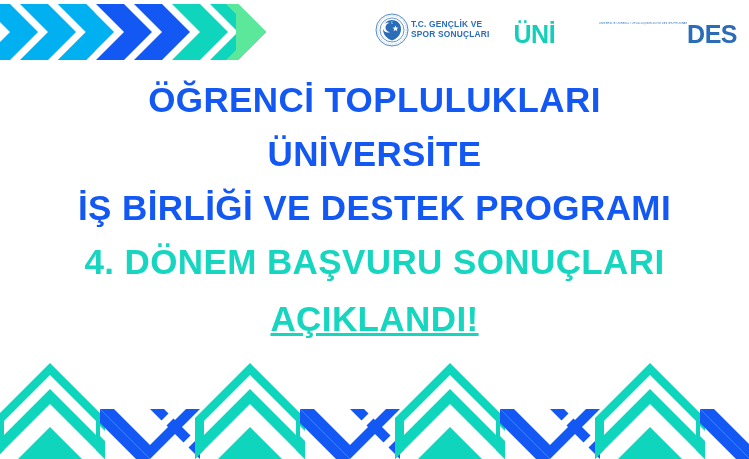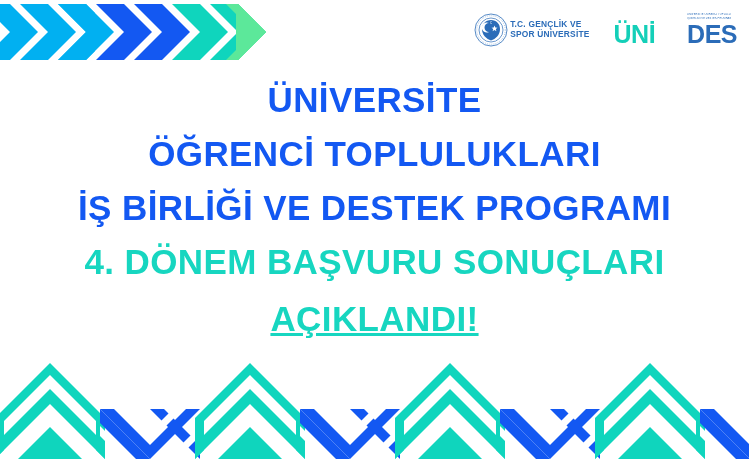--- a/index.html
+++ b/index.html
@@ -64,31 +64,32 @@
     font-size: 8.4px;
     letter-spacing: 0.2px;
     white-space: nowrap;
   }
 
   .unides-logo {
     position: relative;
     display: flex;
     align-items: flex-end;
     height: 34px;
+    gap: 12px;
   }
   .unides-uni {
     font-size: 25px;
     font-weight: bold;
     color: #14cfb8;
     letter-spacing: -0.5px;
     line-height: 1;
   }
   .unides-right {
     display: flex;
-    flex-direction: column;
+    flex-direction: row;
     justify-content: flex-end;
     padding-left: 32px;
   }
   .unides-microtext {
     font-size: 2.6px;
     color: #2b6cb8;
     line-height: 1.45;
     letter-spacing: 0.1px;
     white-space: nowrap;
     margin-bottom: 1px;
@@ -183,38 +184,38 @@
         <circle cx="34" cy="34" r="32" fill="none" stroke="#2b6cb8" stroke-width="1.6"></circle>
         <circle cx="34" cy="34" r="28.5" fill="none" stroke="#2b6cb8" stroke-width="0.9" stroke-dasharray="1.6 2.6"></circle>
         <circle cx="34" cy="34" r="24" fill="none" stroke="#2b6cb8" stroke-width="1.4"></circle>
         <path d="M34 14 C23 14 16 22 16 32 C16 44 25 52 34 55 C43 52 52 44 52 32 C52 22 45 14 34 14 Z" fill="#2b6cb8"></path>
         <path d="M30 20 a10 10 0 1 0 0 18 a8 8 0 1 1 0 -18 Z" fill="#ffffff"></path>
         <path d="M41 25 l1.6 4.2 l4.4 .2 l-3.4 2.8 l1.2 4.3 l-3.8 -2.5 l-3.8 2.5 l1.2 -4.3 l-3.4 -2.8 l4.4 -.2 Z" fill="#ffffff"></path>
         <text x="34" y="22" font-size="6" fill="#ffffff" text-anchor="middle" font-family="Liberation Sans, sans-serif">C</text>
       </svg>
       <div class="tc-text">
         <span>T.C. GENÇLİK VE</span>
-        <span>SPOR ÜNİVERSİTE</span>
+        <span>SPOR SONUÇLARI</span>
       </div>
     </div>
 
     <div class="unides-logo">
       <span class="unides-uni">ÜNİ</span>
       <span class="unides-right">
         <span class="unides-microtext">ÜNİVERSİTE ÖĞRENCİ TOPLULUKLARI</span>
         <span class="unides-microtext">İŞ BİRLİĞİ VE DESTEK PROGRAMI</span>
         <span class="unides-des">DES</span>
       </span>
     </div>
 
   </div>
 
   <div class="headline">
+    <div class="hl-line hl-2">ÖĞRENCİ TOPLULUKLARI</div>
     <div class="hl-line hl-1">ÜNİVERSİTE</div>
-    <div class="hl-line hl-2">ÖĞRENCİ TOPLULUKLARI</div>
     <div class="hl-line hl-3">İŞ BİRLİĞİ VE DESTEK PROGRAMI</div>
     <div class="hl-line hl-4">4. DÖNEM BAŞVURU SONUÇLARI</div>
     <div class="hl-line hl-5">AÇIKLANDI!</div>
   </div>
 
   <div class="bottom-band">
     <svg width="749" height="96" viewBox="0 0 749 96" xmlns="http://www.w3.org/2000/svg">
       <defs>
         <clipPath id="botclip">
             <rect x="0" y="0" width="749" height="96"></rect>

